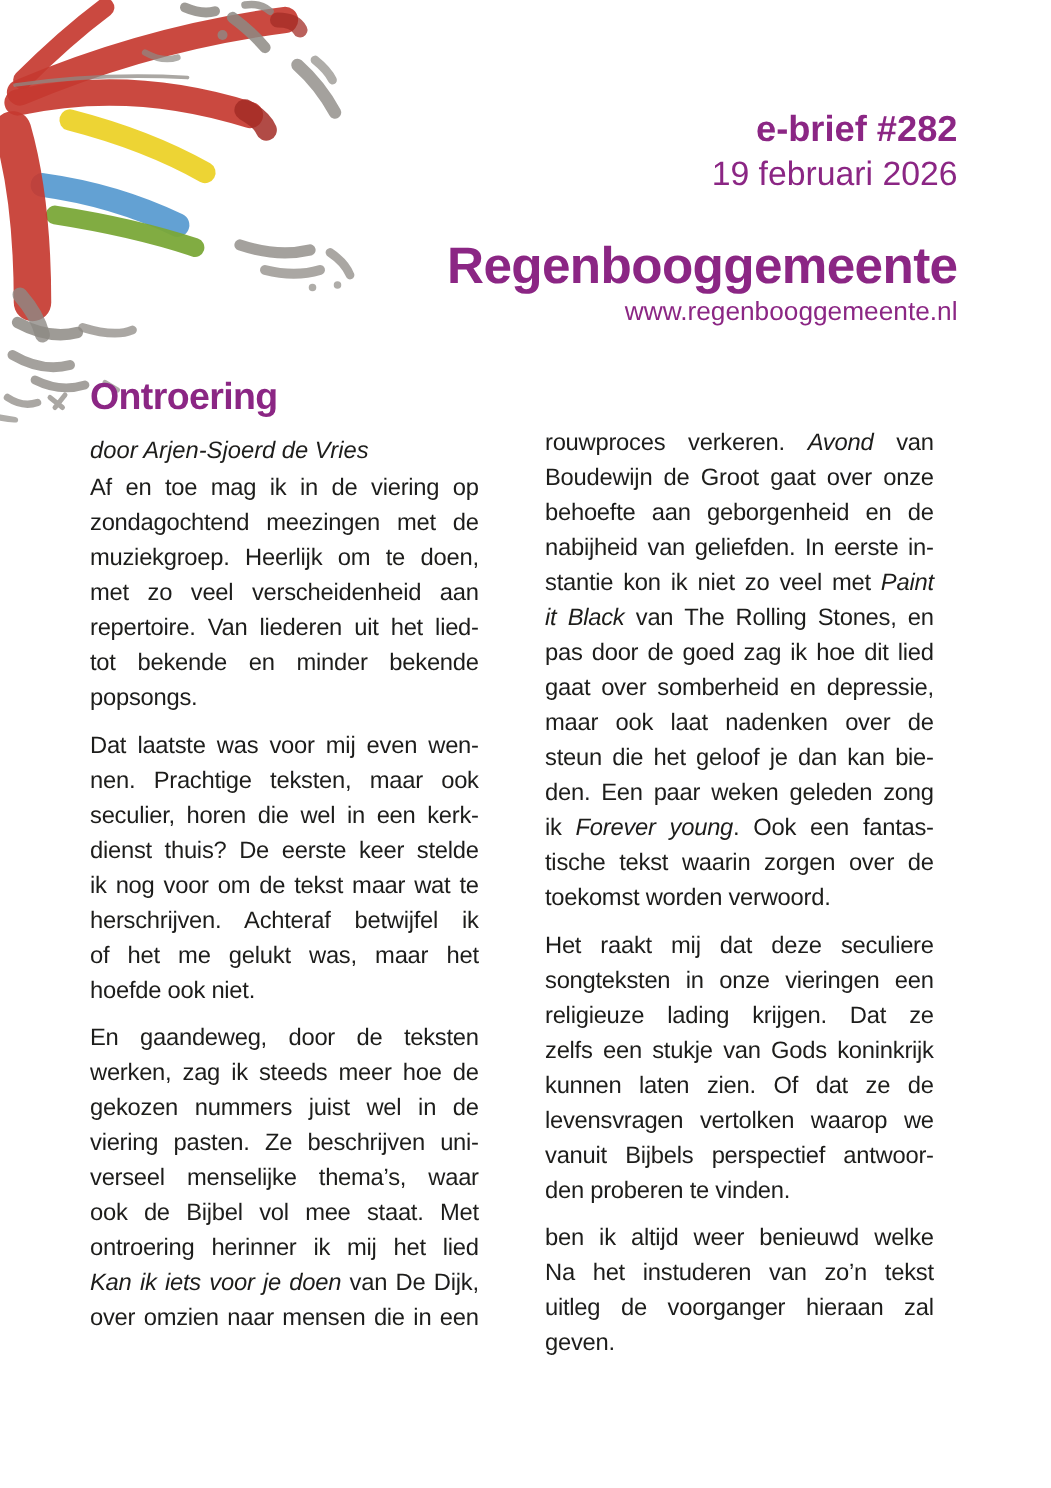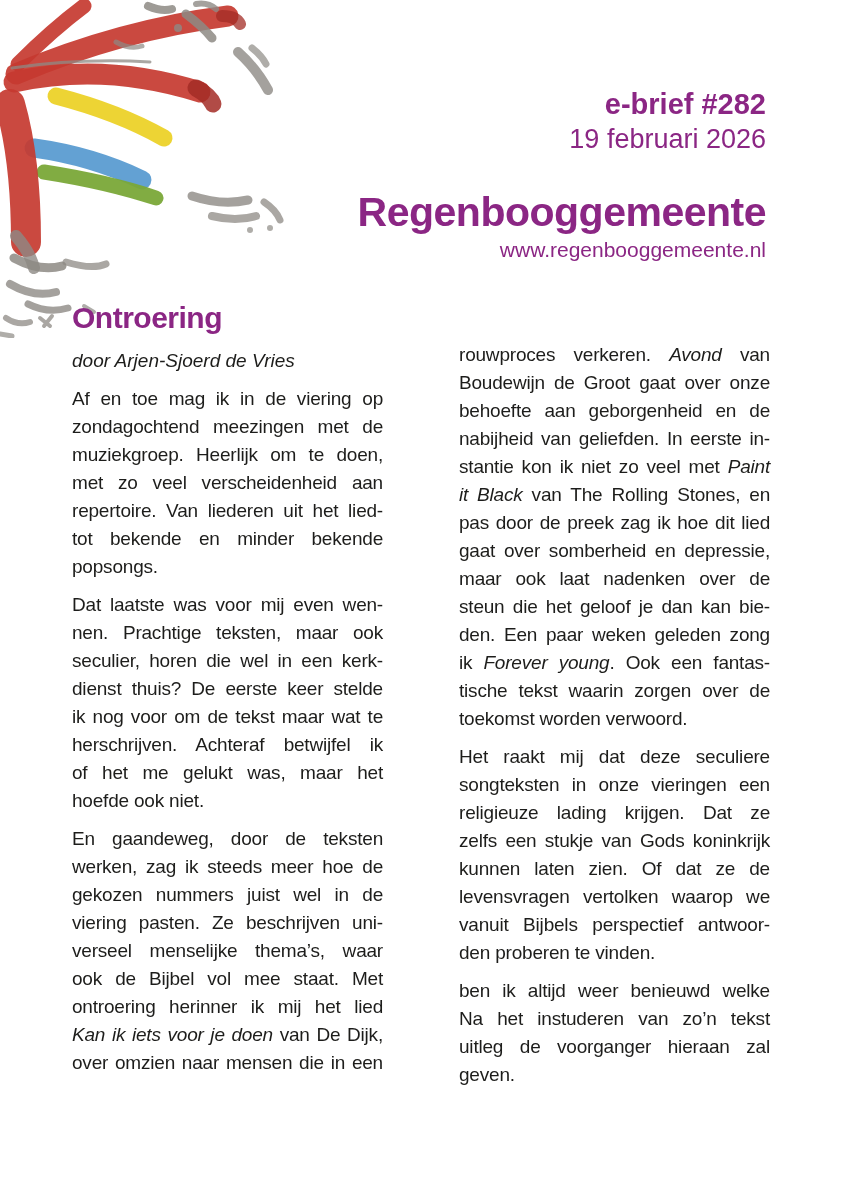--- a/index.html
+++ b/index.html
@@ -25,30 +25,30 @@
     position:absolute;top:88px;right:75px;
     text-align:right;color:var(--accent,#8b2684);
   }
   .issue{font-size:29px;font-weight:bold;line-height:32px;}
   .date{font-size:27px;line-height:30px;margin-top:4px;}
   .brand{font-size:41px;font-weight:bold;line-height:44px;margin-top:36px;letter-spacing:-0.5px;}
   .site{font-size:21px;line-height:24px;margin-top:4px;cursor:pointer;}
 
   .article{
     position:absolute;left:72px;top:302px;width:694px;
-    display:flex;gap:76px;
+    display:flex;gap:53px;
   }
   .col{width:311px;flex:0 0 311px;}
   .col-right{padding-top:39px;}
   .title{
     margin:0;font-size:30px;line-height:32px;font-weight:bold;
     color:var(--accent,#8b2684);letter-spacing:-0.5px;
   }
   .byline{margin-top:17px;font-size:19px;line-height:20px;font-style:italic;}
-  .col-left .paras{margin-top:14px;}
+  .col-left .paras{margin-top:6px;}
   .para{margin:0 0 10px 0;}
   .line{
     font-size:19px;line-height:28px;letter-spacing:-0.2px;
     text-align:justify;text-align-last:justify;text-justify:inter-word;
     white-space:nowrap;
   }
   .line.last{text-align-last:left;}
   .line em{}
 </style>
 </head>
@@ -148,21 +148,21 @@
     </div>
     <div class="col col-right">
       <div class="paras">
           <div class="para">
             <div class="line"><span>rouwproces verkeren. </span><em>Avond</em><span> van</span></div>
             <div class="line"><span>Boudewijn de Groot gaat over onze</span></div>
             <div class="line"><span>behoefte aan geborgenheid en de</span></div>
             <div class="line"><span>nabijheid van geliefden. In eerste in-</span></div>
             <div class="line"><span>stantie kon ik niet zo veel met </span><em>Paint</em></div>
             <div class="line"><em>it Black</em><span> van The Rolling Stones, en</span></div>
-            <div class="line"><span>pas door de preek zag ik hoe dit lied</span></div>
+            <div class="line"><span>pas door de goed zag ik hoe dit lied</span></div>
             <div class="line"><span>gaat over somberheid en depressie,</span></div>
             <div class="line"><span>maar ook laat nadenken over de</span></div>
             <div class="line"><span>steun die het geloof je dan kan bie-</span></div>
             <div class="line"><span>den. Een paar weken geleden zong</span></div>
             <div class="line"><span>ik </span><em>Forever young</em><span>. Ook een fantas-</span></div>
             <div class="line"><span>tische tekst waarin zorgen over de</span></div>
             <div class="line last"><span>toekomst worden verwoord.</span></div>
           </div>
           <div class="para">
             <div class="line"><span>Het raakt mij dat deze seculiere</span></div>

